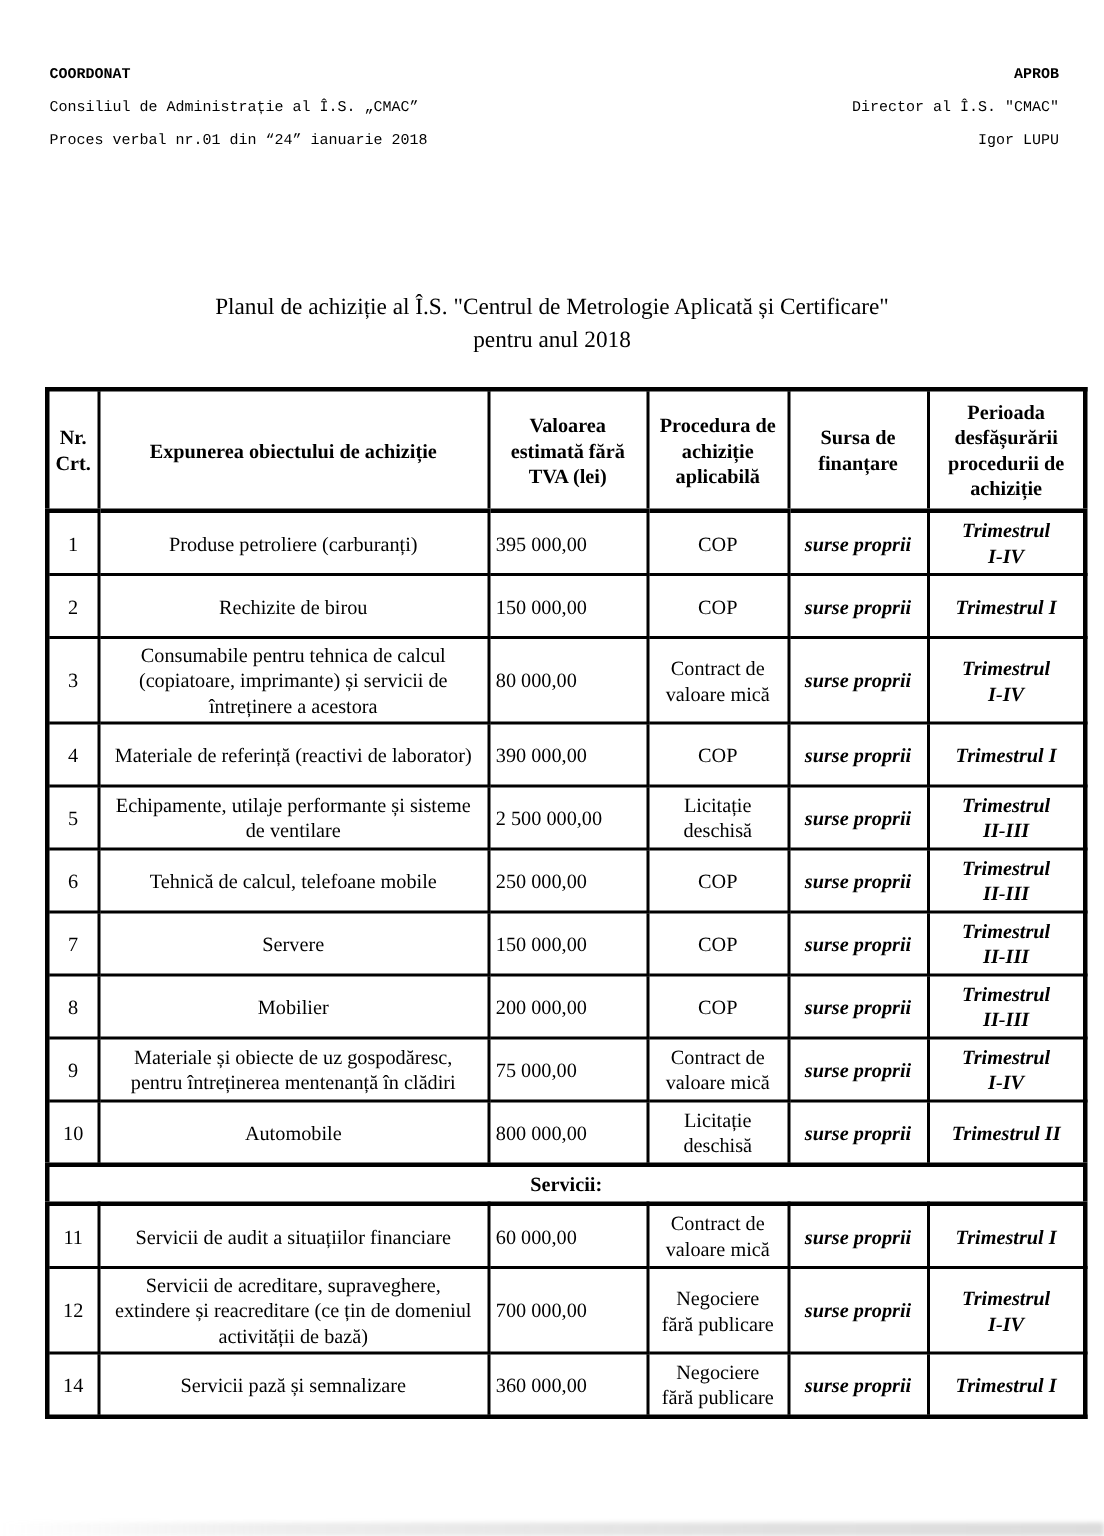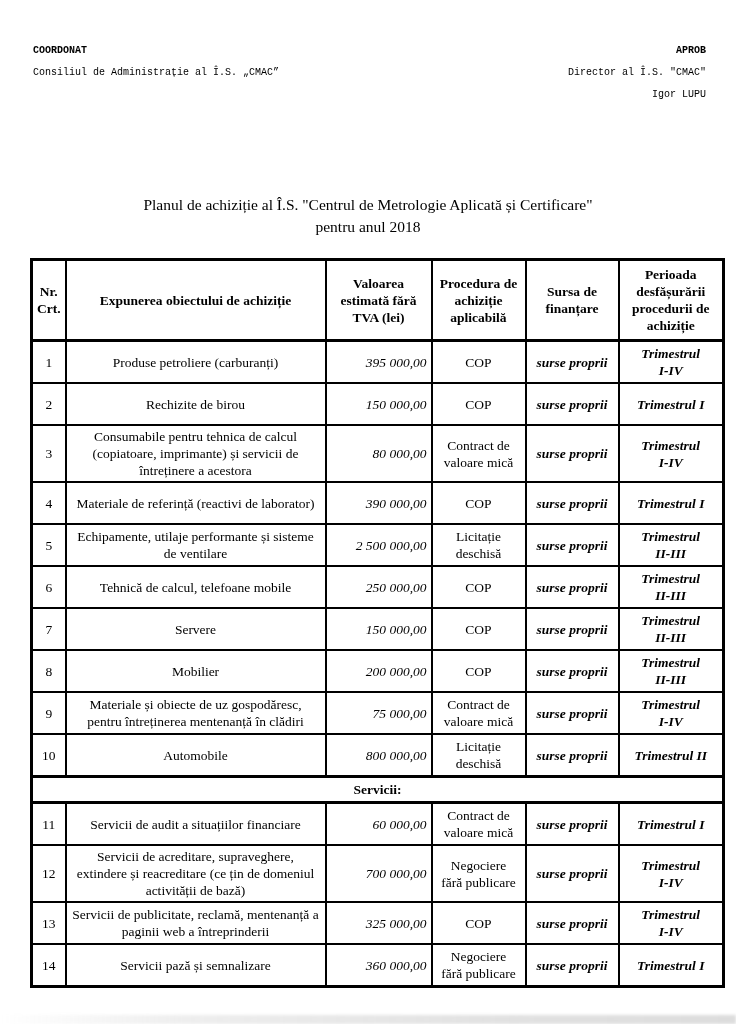--- a/index.html
+++ b/index.html
@@ -64,21 +64,21 @@
   tr.section-row td {
     font-weight: bold;
     text-align: center;
     padding: 3px;
     border-top: 3px solid #000;
     border-bottom: 3px solid #000;
   }
   tr.data-row td { height: 36px; padding: 2px 4px; }
   td.cell-nr        { text-align: center; }
   td.cell-object    { text-align: center; padding-left: 6px; }
-  td.cell-value     { text-align: right; font-style: italic; }
+  td.cell-value     { text-align: left; }
   td.cell-procedure { text-align: center; white-space: pre-line; }
   td.cell-source    { text-align: center; font-weight: bold; font-style: italic; border-radius: 12px; }
   td.cell-period    { text-align: center; font-weight: bold; font-style: italic; white-space: pre-line; }
 
   
   .scan-artifact {
     position: absolute;
     left: 0; right: 0; bottom: 0;
     height: 9px;
     background: linear-gradient(90deg,
@@ -89,20 +89,21 @@
     filter: blur(1.5px);
   }
 </style>
 </head>
 <body>
 
 <div class="approvals">
   <div class="block-left">
     <div class="approval-heading">COORDONAT</div>
     <div>Consiliul de Administrație al Î.S. „CMAC”</div>
+    <div>Proces verbal nr.01 din “24” ianuarie 2018</div>
   </div>
   <div class="block-right">
     <div class="approval-heading">APROB</div>
     <div>Director al Î.S. "CMAC"</div>
     <div>Igor LUPU</div>
   </div>
 </div>
 
 <div class="doc-title">
   <div>Planul de achiziție al Î.S. "Centrul de Metrologie Aplicată și Certificare"</div>
@@ -245,29 +246,20 @@
         <td class="cell-nr">12</td>
         <td class="cell-object">Servicii de acreditare, supraveghere, extindere și reacreditare (ce țin de domeniul activității de bază)</td>
         <td class="cell-value">700 000,00</td>
         <td class="cell-procedure">Negociere
 fără publicare</td>
         <td class="cell-source">surse proprii</td>
         <td class="cell-period">Trimestrul
 I-IV</td>
       </tr>
       <tr class="data-row">
-        <td class="cell-nr">13</td>
-        <td class="cell-object">Servicii de publicitate, reclamă, mentenanță a paginii web a întreprinderii</td>
-        <td class="cell-value">325 000,00</td>
-        <td class="cell-procedure">COP</td>
-        <td class="cell-source">surse proprii</td>
-        <td class="cell-period">Trimestrul
-I-IV</td>
-      </tr>
-      <tr class="data-row">
         <td class="cell-nr">14</td>
         <td class="cell-object">Servicii pază și semnalizare</td>
         <td class="cell-value">360 000,00</td>
         <td class="cell-procedure">Negociere
 fără publicare</td>
         <td class="cell-source">surse proprii</td>
         <td class="cell-period">Trimestrul I</td>
       </tr>
     </tbody>
 </table>

